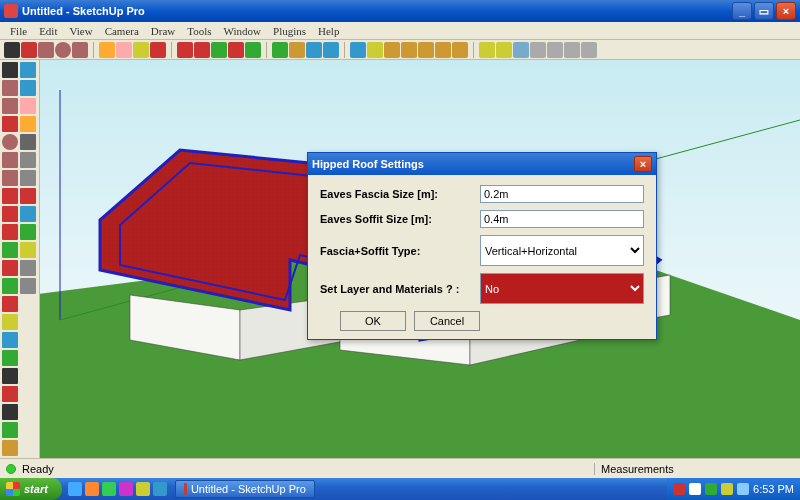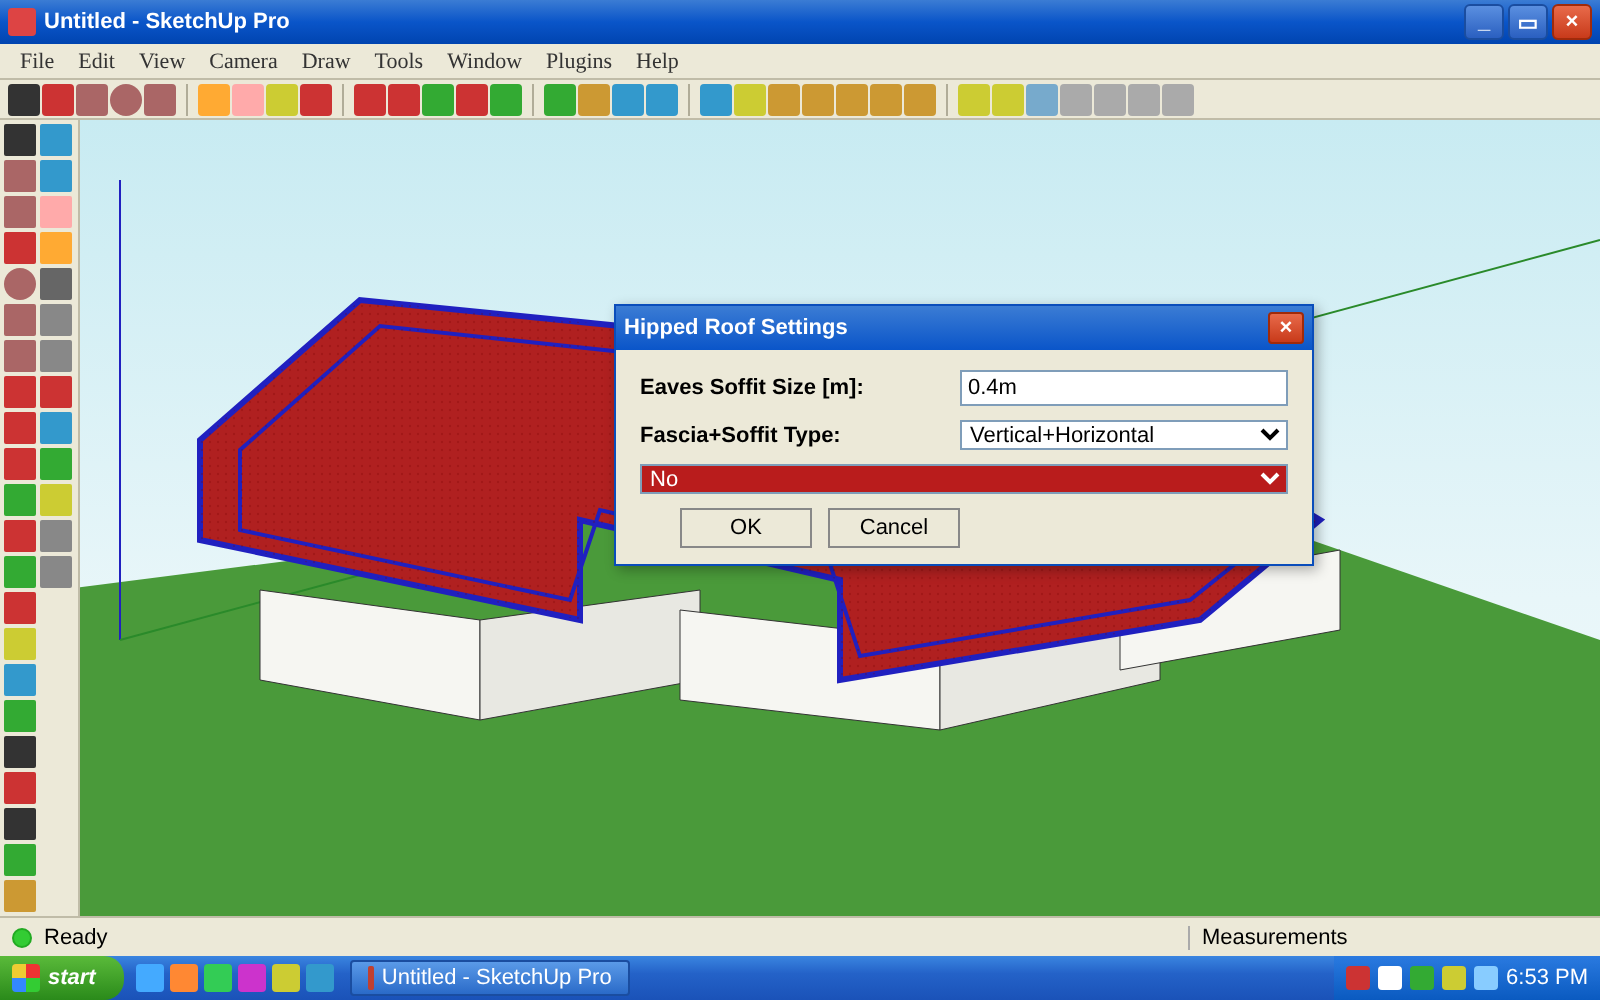--- a/index.html
+++ b/index.html
@@ -33,21 +33,21 @@
 
 
 .dialog { position: absolute; left: 275px; top: 152px; width: 350px; background: #ece9d8; border: 1px solid #0a4dbb; box-shadow: 2px 2px 6px rgba(0,0,0,0.3); margin-left: 32px; }
 .dlg-title { height: 22px; background: linear-gradient(to bottom,#3b7cd4,#0a55c9); color: #fff; display: flex; align-items: center; padding: 0 4px; font-weight: bold; }
 .dlg-title .t { flex: 1; }
 .dlg-title .x { width: 18px; height: 16px; background: linear-gradient(to bottom,#e86a4a,#c83a1a); border: 1px solid #a02a0a; border-radius: 2px; display: flex; align-items: center; justify-content: center; cursor: pointer; }
 .dlg-body { padding: 10px 12px 8px 12px; }
 .dlg-row { display: flex; align-items: center; margin-bottom: 7px; }
 .dlg-row label { width: 160px; font-weight: bold; }
 .dlg-row input[type=text] { flex: 1; height: 18px; border: 1px solid #7f9db9; padding: 1px 3px; background: #fff; }
-.dlg-row select { flex: 1; height: 15px; border: 1px solid #7f9db9; background: #fff; }
+.dlg-row select { flex: 1; height: 31px; border: 1px solid #7f9db9; background: #fff; }
 .dlg-row select.hl { background: #b91c1c; color: #fff; }
 .dlg-btns { display: flex; gap: 8px; margin-top: 4px; padding-left: 20px; }
 .dlg-btns button { width: 66px; height: 20px; border: 1px solid #888; background: #ece9d8; cursor: pointer; }
 
 
 .statusbar { position: absolute; left: 0; right: 0; bottom: 22px; height: 20px; background: #ece9d8; border-top: 1px solid #c0bca8; display: flex; align-items: center; padding: 0 6px; }
 .statusbar .lamp { width: 10px; height: 10px; border-radius: 50%; background: #3c3; margin-right: 6px; border: 1px solid #2a2; }
 .statusbar .fill { flex: 1; }
 .statusbar .meas { width: 200px; border-left: 1px solid #aaa; padding-left: 6px; }
 
@@ -209,28 +209,33 @@
   </svg>
 </div>
 
 <div class="dialog">
   <div class="dlg-title">
     <span class="t">Hipped Roof Settings</span>
     <div class="x">×</div>
   </div>
   <div class="dlg-body">
     <div class="dlg-row">
+      <label>Eaves Fascia Size [m]:</label>
+      <input type="text" value="0.2m" style="">
+    </div>
+    <div class="dlg-row">
       <label>Eaves Soffit Size [m]:</label>
       <input type="text" value="0.4m" style="">
     </div>
     <div class="dlg-row">
       <label>Fascia+Soffit Type:</label>
       <select><option>Vertical+Horizontal</option></select>
     </div>
     <div class="dlg-row">
+      <label>Set Layer and Materials ? :</label>
       <select class="hl"><option>No</option></select>
     </div>
     <div class="dlg-btns">
       <button>OK</button>
       <button>Cancel</button>
     </div>
   </div>
 </div>
 
 <div class="statusbar">

